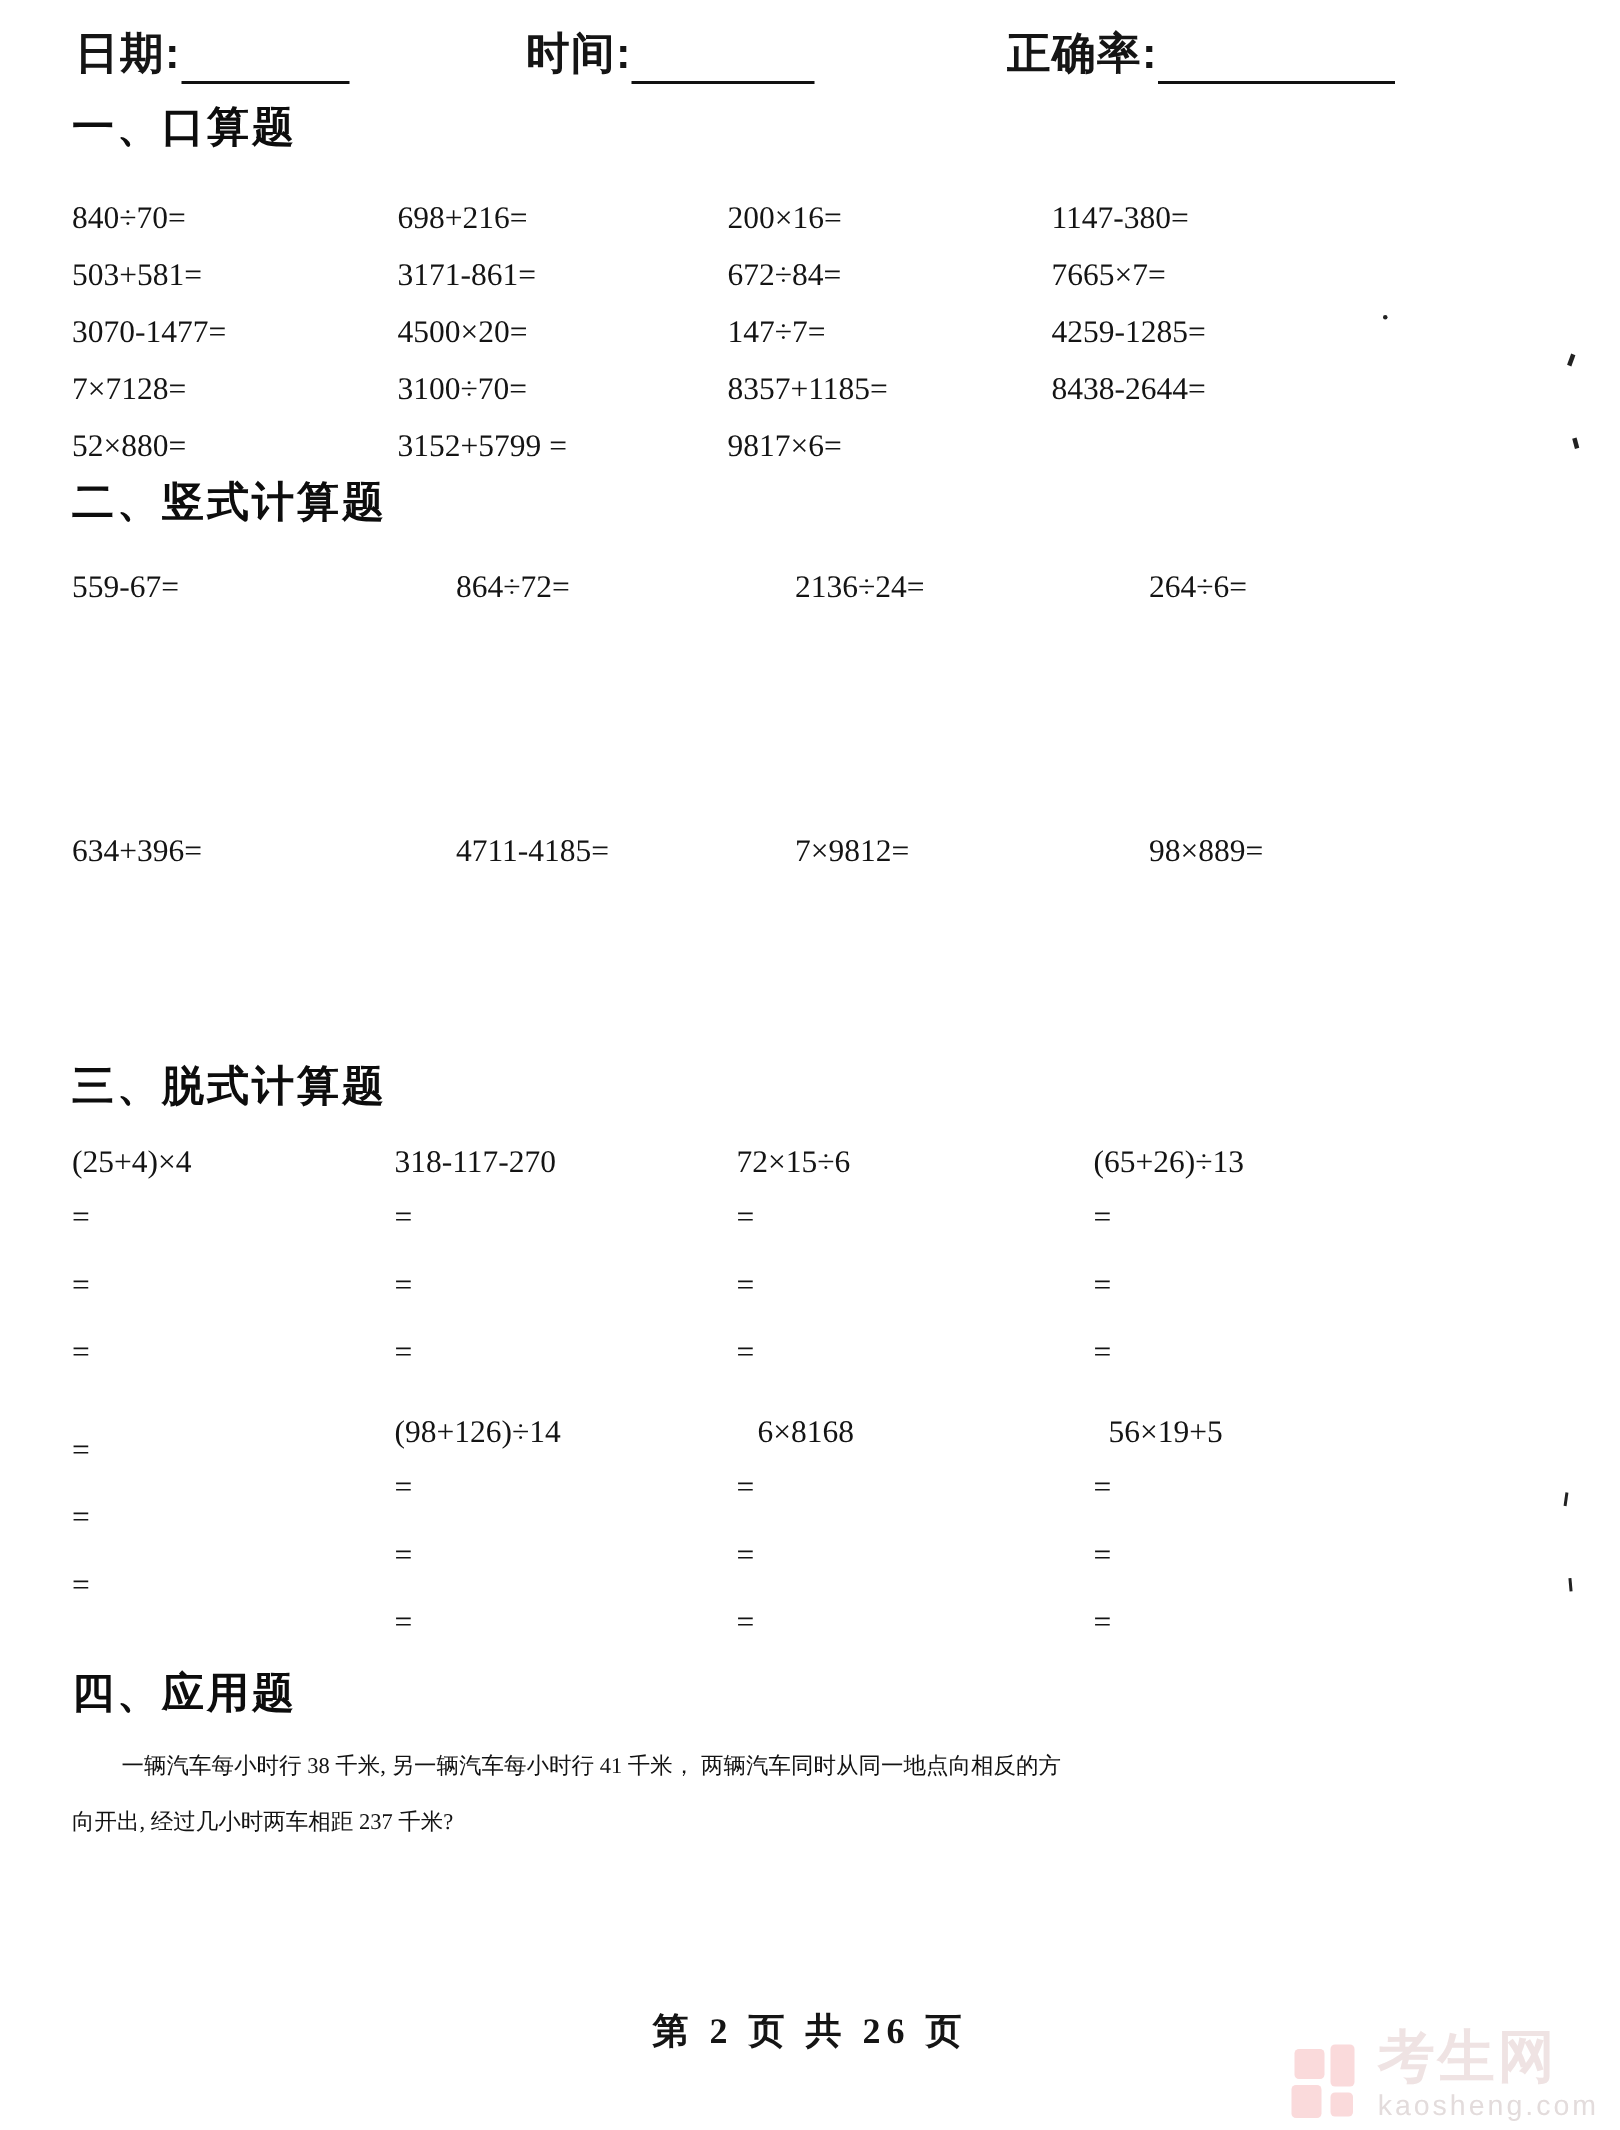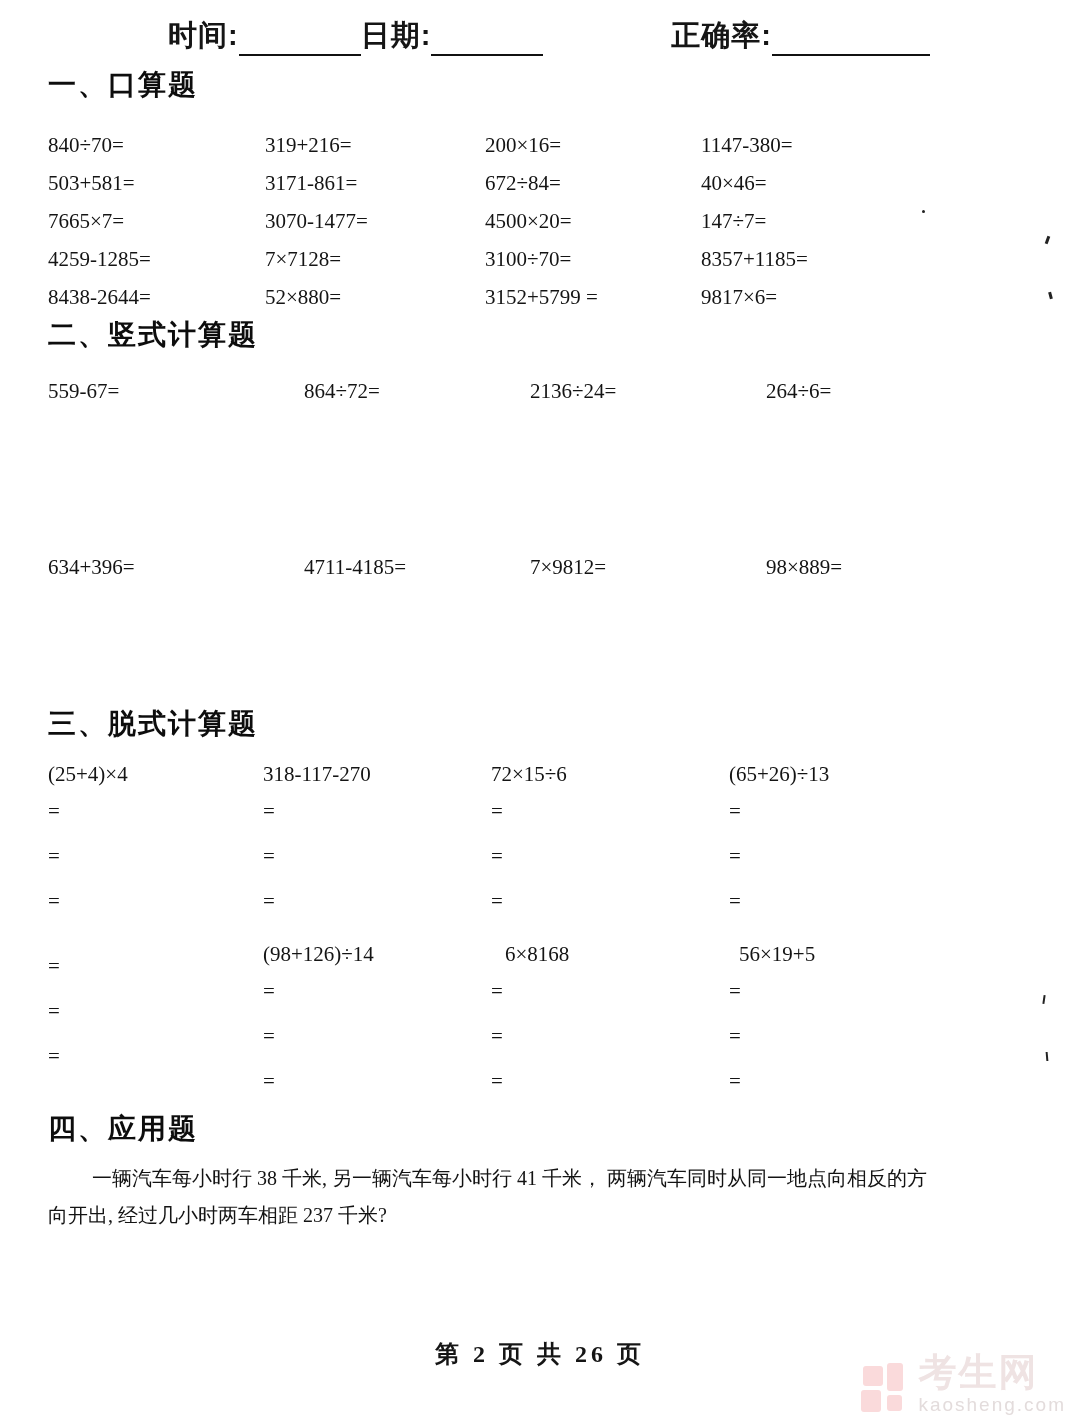--- a/index.html
+++ b/index.html
@@ -67,21 +67,21 @@
     align-items:start;
   }
   .sg1 { margin-top:18px; }
   .sg2 { margin-top:15px; }
   .cell .prob { height:30px; line-height:30px; }
   .cell .eq { height:45px; display:flex; align-items:center; }
   .cell .eq:first-of-type { margin-top:5px; }
   .pad1 { padding-left:14px; }
   .pad2 { padding-left:10px; }
   
-  .word-text { margin:14px 40px 0 48px; font-size:20px; line-height:37px; color:#131313; }
+  .word-text { margin:14px 40px 0 48px; font-size:15px; line-height:37px; color:#131313; }
   .word-text .l1 { text-indent:2.2em; }
   
   .pagefoot {
     margin-top:104px; text-align:center;
     font-weight:bold; font-size:24px; letter-spacing:4px;
   }
   
   .wm { position:absolute; right:14px; bottom:4px; display:flex; align-items:flex-start; }
   .wm-logo { position:relative; width:48px; height:52px; margin-top:8px; }
   .wm-logo .blk { position:absolute; background:#fadadb; border-radius:3px; }
@@ -106,44 +106,43 @@
   .d3 { left:1049px; top:292px; width:3px; height:7px; transform:rotate(-15deg); }
   .d4 { left:1043px; top:995px; width:2px; height:9px; transform:rotate(8deg); }
   .d5 { left:1046px; top:1052px; width:2px; height:9px; transform:rotate(-5deg); }
 </style>
 </head>
 <body>
 
 <div class="page">
 
   <div class="meta">
+    <div class="hfield">
+      <span class="hlabel">日期:</span>
+      <span class="hline w1"></span>
+    </div>
     <div class="hfield hf2">
       <span class="hlabel">时间:</span>
       <span class="hline w2"></span>
     </div>
-    <div class="hfield">
-      <span class="hlabel">日期:</span>
-      <span class="hline w1"></span>
-    </div>
     <div class="hfield hf3">
       <span class="hlabel">正确率:</span>
       <span class="hline w3"></span>
     </div>
   </div>
 
   <h2 class="sec t1">一、口算题</h2>
   <div class="grid oral-grid">
     <div class="prob">840÷70=</div>
-    <div class="prob">319+216=</div>
+    <div class="prob">698+216=</div>
     <div class="prob">200×16=</div>
     <div class="prob">1147-380=</div>
     <div class="prob">503+581=</div>
     <div class="prob">3171-861=</div>
     <div class="prob">672÷84=</div>
-    <div class="prob">40×46=</div>
     <div class="prob">7665×7=</div>
     <div class="prob">3070-1477=</div>
     <div class="prob">4500×20=</div>
     <div class="prob">147÷7=</div>
     <div class="prob">4259-1285=</div>
     <div class="prob">7×7128=</div>
     <div class="prob">3100÷70=</div>
     <div class="prob">8357+1185=</div>
     <div class="prob">8438-2644=</div>
     <div class="prob">52×880=</div>

